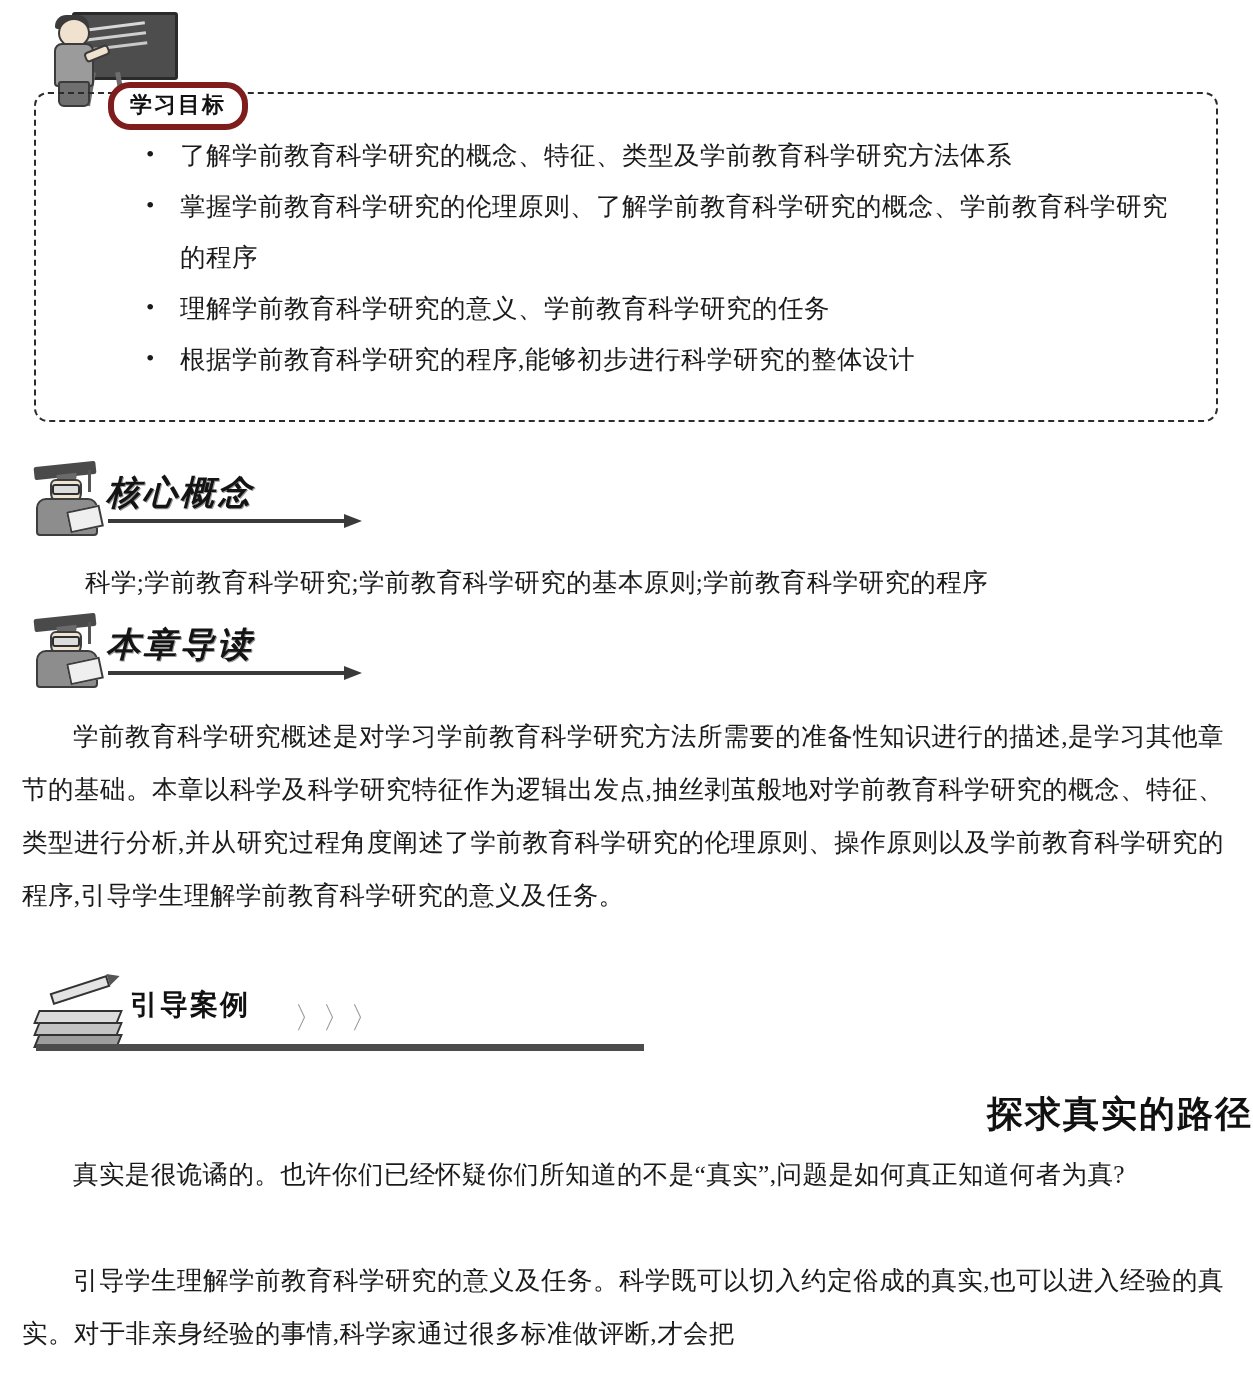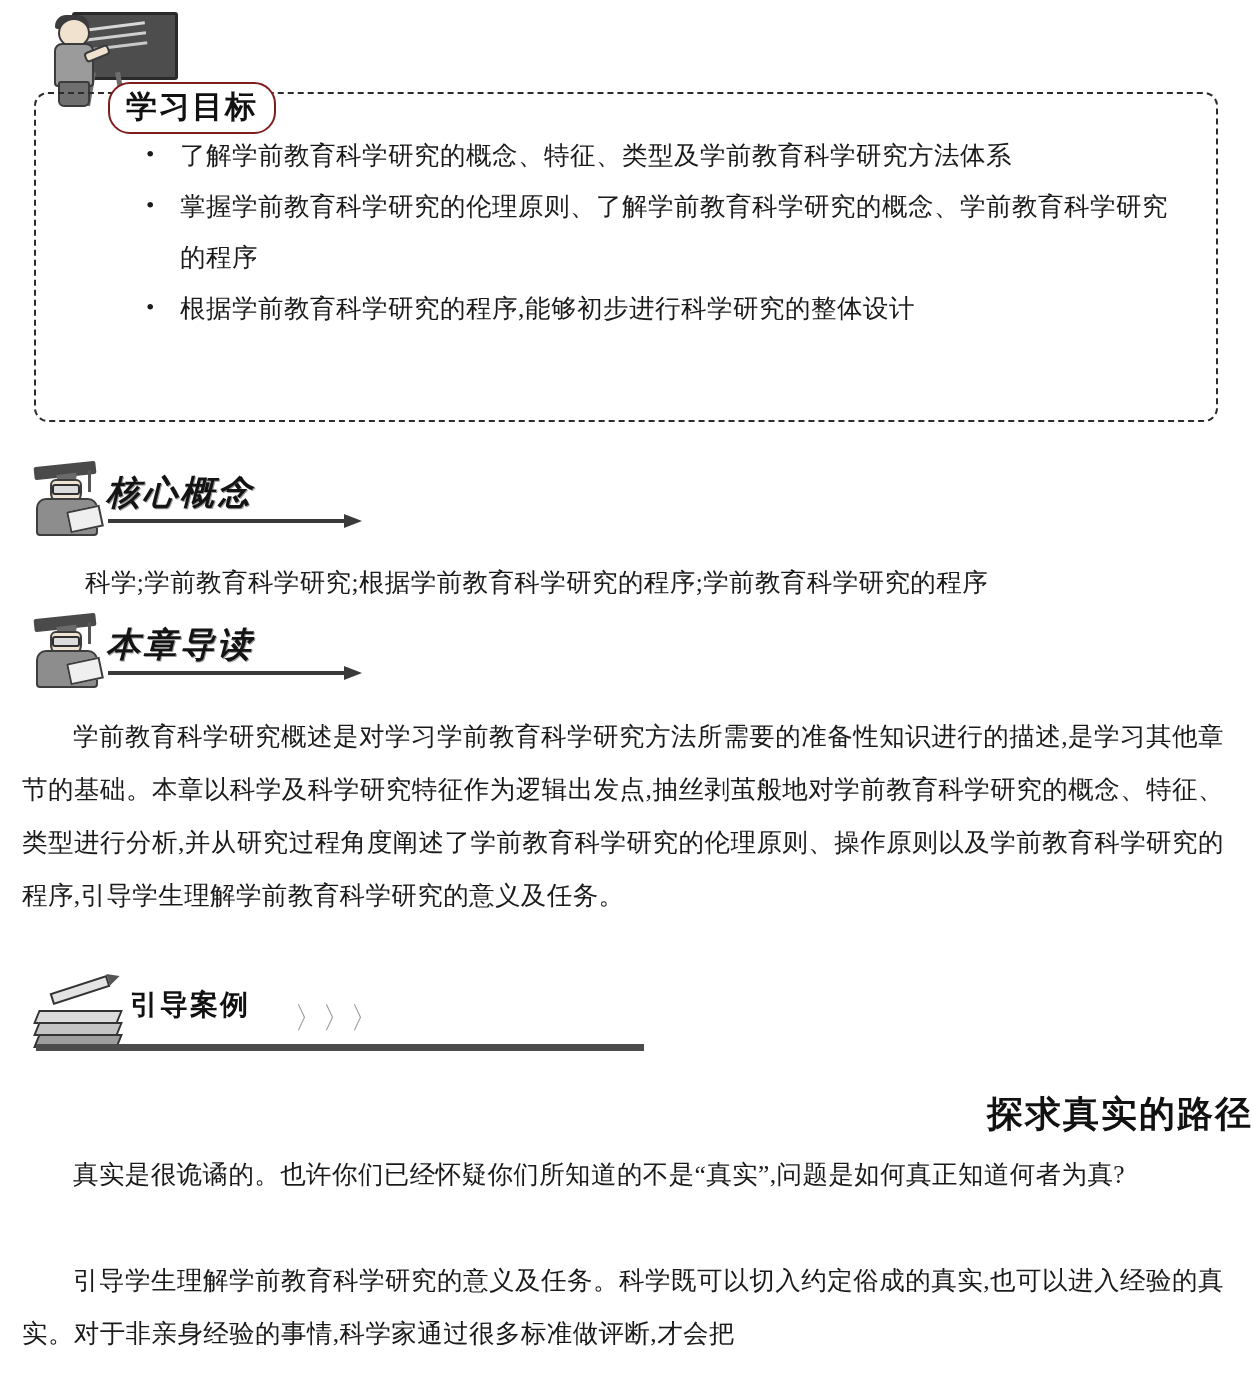--- a/index.html
+++ b/index.html
@@ -123,26 +123,26 @@
     background: #6f6f6f;
     border: 2px solid #3b3b3b;
     border-radius: 3px 3px 6px 6px;
   }
 
   .title-bubble {
     position: absolute;
     left: 108px;
     top: 82px;
     background: #ffffff;
-    border: 2px solid #7f1d1d;
+    border: 6px solid #7f1d1d;
     border-radius: 22px;
     padding: 2px 16px 4px 16px;
     font-family: "DejaVu Sans", sans-serif;
     font-weight: bold;
-    font-size: 31px;
+    font-size: 22px;
     letter-spacing: 2px;
     color: #111;
     z-index: 6;
   }
 
   .objectives-list {
     position: absolute;
     left: 92px;
     top: 36px;
     right: 40px;
@@ -416,41 +416,42 @@
     <div class="kid-legs"></div>
   </div>
 </div>
 
 <div class="title-bubble">学习目标</div>
 
 <div class="objectives-box">
   <ul class="objectives-list">
     <li>了解学前教育科学研究的概念、特征、类型及学前教育科学研究方法体系</li>
     <li>掌握学前教育科学研究的伦理原则、了解学前教育科学研究的概念、学前教育科学研究的程序</li>
+    <li>理解学前教育科学研究的意义、学前教育科学研究的任务</li>
     <li>根据学前教育科学研究的程序,能够初步进行科学研究的整体设计</li>
   </ul>
 </div>
 
 <div class="section-head" style="left:28px; top:462px; width:420px;text-align:right;">
   <div class="grad-icon">
     <div class="grad-cap"></div>
     <div class="grad-tassel"></div>
     <div class="grad-face"></div>
     <div class="grad-glass"></div>
     <div class="grad-robe"></div>
     <div class="grad-book"></div>
   </div>
   <div class="head-script">核心概念</div>
   <div class="head-arrow">
     <div class="bar"></div>
       <div class="tip"></div>
   </div>
 </div>
 
-<div class="para" style="left:34px; top:556px; width:1185px;">科学;学前教育科学研究;根据学前教育科学研究的程序;学前教育科学研究的程序</div>
+<div class="para" style="left:34px; top:556px; width:1185px;">科学;学前教育科学研究;学前教育科学研究的基本原则;学前教育科学研究的程序</div>
 
 <div class="section-head" style="left:28px; top:614px; width:420px;">
   <div class="grad-icon">
     <div class="grad-cap"></div>
     <div class="grad-tassel"></div>
     <div class="grad-face"></div>
     <div class="grad-glass"></div>
     <div class="grad-robe"></div>
     <div class="grad-book"></div>
   </div>

